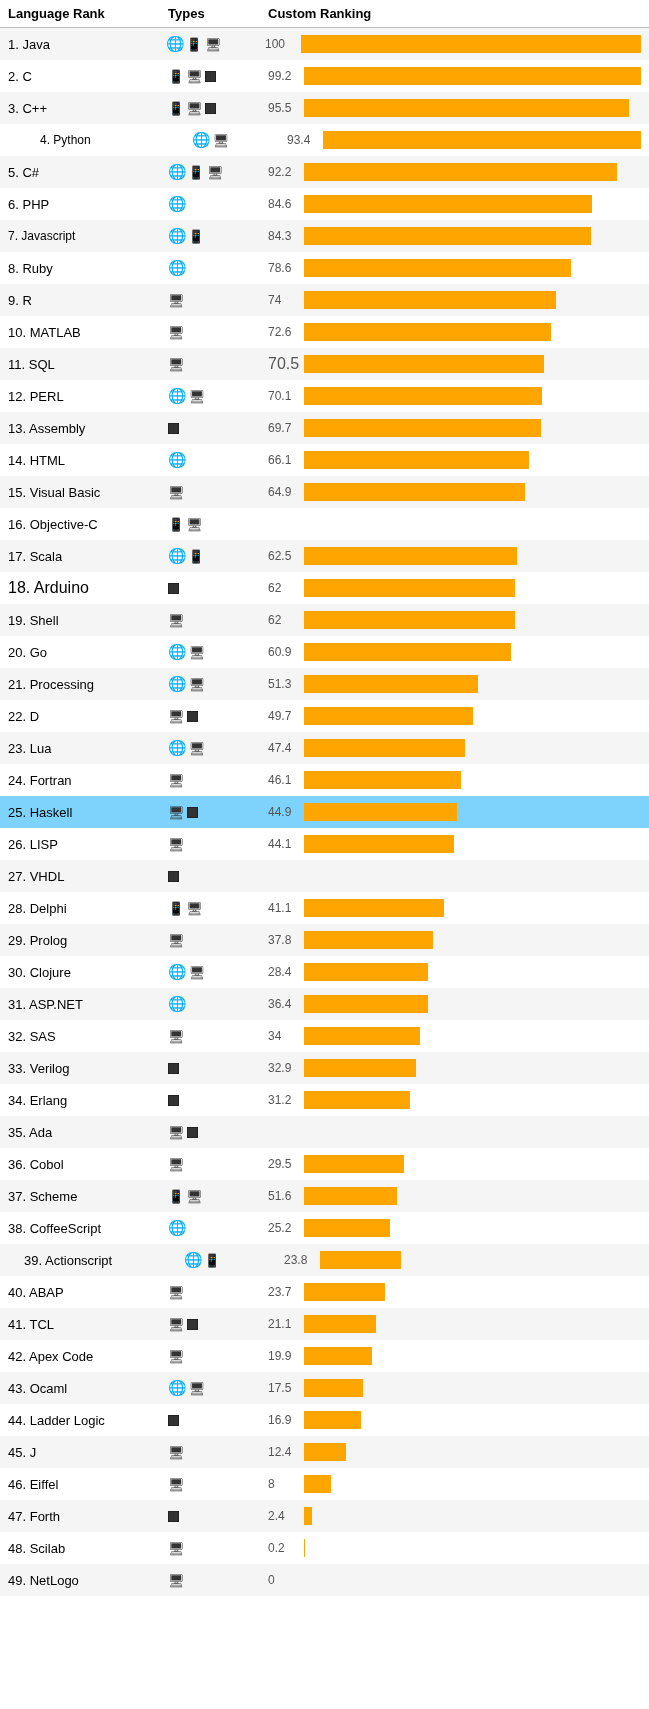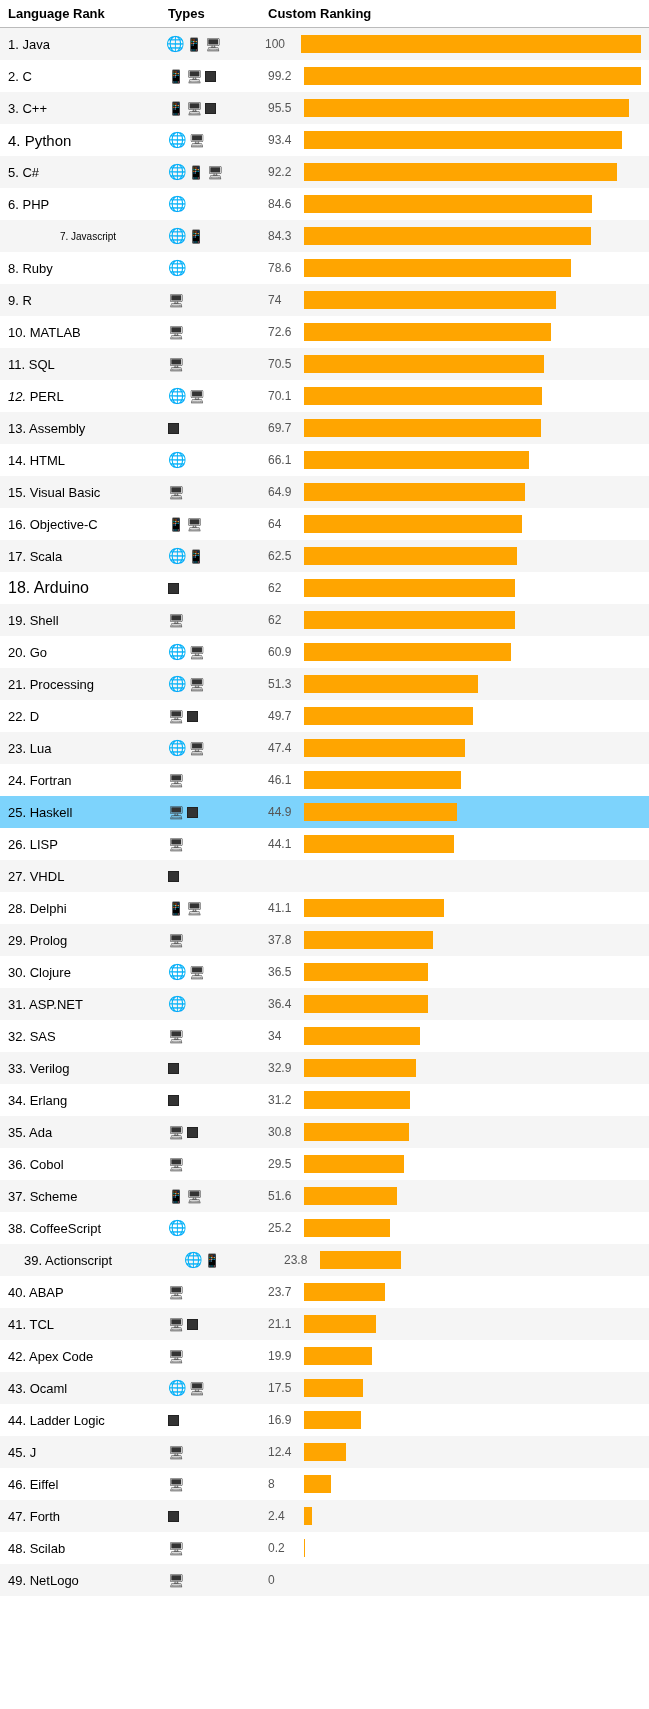--- a/index.html
+++ b/index.html
@@ -59,21 +59,21 @@
       <span title="Mobile" style="font-size:13px;">📱</span> 
         <span title="Desktop" style="font-size:13px; color:#333;">🖥</span> 
         <span title="Embedded" style="display:inline-block;width:11px;height:11px;background:#333;border:1px solid #222;vertical-align:middle;"></span>
     </div>
     <div style="flex:1; display:flex; align-items:center; gap:4px;">
       <span style="font-size:12px; color:#555; min-width:32px;">95.5</span>
       <div style="height:18px; width:325px; background:#FFA500; display:inline-block;"></div>
     </div>
   </div>
     <div style="display: flex; align-items: center; padding: 3px 8px; min-height: 32px; background: rgb(255, 255, 255);">
-    <div style="width:160px; font-size:15px; white-space:nowrap;">
+    <div style="width:160px; font-size:12px; white-space:nowrap;margin-left:32px;">
       <span style="font-weight:normal;">4.</span>
       <span> Python</span>
     </div>
     <div style="width:100px; display:flex; align-items:center; gap:2px; flex-wrap:nowrap;">
       <span title="Web" style="font-size:15px;">🌐</span> 
         <span title="Desktop" style="font-size:13px; color:#333;">🖥</span>
     </div>
     <div style="flex:1; display:flex; align-items:center; gap:4px;">
       <span style="font-size:12px; color:#555; min-width:32px;">93.4</span>
       <div style="height:18px; width:318px; background:#FFA500; display:inline-block;"></div>
@@ -101,21 +101,21 @@
     </div>
     <div style="width:100px; display:flex; align-items:center; gap:2px; flex-wrap:nowrap;">
       <span title="Web" style="font-size:15px;">🌐</span>
     </div>
     <div style="flex:1; display:flex; align-items:center; gap:4px;">
       <span style="font-size:12px; color:#555; min-width:32px;">84.6</span>
       <div style="height:18px; width:288px; background:#FFA500; display:inline-block;"></div>
     </div>
   </div>
     <div style="display: flex; align-items: center; padding: 3px 8px; min-height: 32px; background: rgb(245, 245, 245);">
-    <div style="width:160px; font-size:10px; white-space:nowrap;text-align:center;">
+    <div style="width:160px; font-size:12px; white-space:nowrap;">
       <span style="font-weight:normal;">7.</span>
       <span> Javascript</span>
     </div>
     <div style="width:100px; display:flex; align-items:center; gap:2px; flex-wrap:nowrap;">
       <span title="Web" style="font-size:15px;">🌐</span> 
         <span title="Mobile" style="font-size:13px;">📱</span>
     </div>
     <div style="flex:1; display:flex; align-items:center; gap:4px;">
       <span style="font-size:12px; color:#555; min-width:32px;">84.3</span>
       <div style="height:18px; width:287px; background:#FFA500; display:inline-block;"></div>
@@ -162,27 +162,27 @@
   </div>
     <div style="display: flex; align-items: center; padding: 3px 8px; min-height: 32px; background: rgb(245, 245, 245);">
     <div style="width:160px; font-size:13px; white-space:nowrap;">
       <span style="font-weight:normal;">11.</span>
       <span> SQL</span>
     </div>
     <div style="width:100px; display:flex; align-items:center; gap:2px; flex-wrap:nowrap;">
       <span title="Desktop" style="font-size:13px; color:#333;">🖥</span>
     </div>
     <div style="flex:1; display:flex; align-items:center; gap:4px;">
-      <span style="font-size:12px; color:#555; min-width:32px;">70.5</span>
+      <span style="font-size:16px; color:#555; min-width:32px;">70.5</span>
       <div style="height:18px; width:240px; background:#FFA500; display:inline-block;"></div>
     </div>
   </div>
     <div style="display: flex; align-items: center; padding: 3px 8px; min-height: 32px; background: rgb(255, 255, 255);">
     <div style="width:160px; font-size:13px; white-space:nowrap;">
-      <span style="font-weight:normal;font-style:italic;">12.</span>
+      <span style="font-weight:normal;">12.</span>
       <span> PERL</span>
     </div>
     <div style="width:100px; display:flex; align-items:center; gap:2px; flex-wrap:nowrap;">
       <span title="Web" style="font-size:15px;">🌐</span> 
         <span title="Desktop" style="font-size:13px; color:#333;">🖥</span>
     </div>
     <div style="flex:1; display:flex; align-items:center; gap:4px;">
       <span style="font-size:12px; color:#555; min-width:32px;">70.1</span>
       <div style="height:18px; width:238px; background:#FFA500; display:inline-block;"></div>
     </div>
@@ -227,24 +227,20 @@
     </div>
   </div>
     <div style="display: flex; align-items: center; padding: 3px 8px; min-height: 32px; background: rgb(255, 255, 255);">
     <div style="width:160px; font-size:13px; white-space:nowrap;">
       <span style="font-weight:normal;">16.</span>
       <span> Objective-C</span>
     </div>
     <div style="width:100px; display:flex; align-items:center; gap:2px; flex-wrap:nowrap;">
       <span title="Mobile" style="font-size:13px;">📱</span> 
         <span title="Desktop" style="font-size:13px; color:#333;">🖥</span>
-    </div>
-    <div style="flex:1; display:flex; align-items:center; gap:4px;">
-      <span style="font-size:12px; color:#555; min-width:32px;">64</span>
-      <div style="height:18px; width:218px; background:#FFA500; display:inline-block;"></div>
     </div>
   </div>
     <div style="display: flex; align-items: center; padding: 3px 8px; min-height: 32px; background: rgb(245, 245, 245);">
     <div style="width:160px; font-size:13px; white-space:nowrap;">
       <span style="font-weight:normal;">17.</span>
       <span> Scala</span>
     </div>
     <div style="width:100px; display:flex; align-items:center; gap:2px; flex-wrap:nowrap;">
       <span title="Web" style="font-size:15px;">🌐</span> 
         <span title="Mobile" style="font-size:13px;">📱</span>
@@ -415,21 +411,21 @@
     <div style="display: flex; align-items: center; padding: 3px 8px; min-height: 32px; background: rgb(255, 255, 255);">
     <div style="width:160px; font-size:13px; white-space:nowrap;">
       <span style="font-weight:normal;">30.</span>
       <span> Clojure</span>
     </div>
     <div style="width:100px; display:flex; align-items:center; gap:2px; flex-wrap:nowrap;">
       <span title="Web" style="font-size:15px;">🌐</span> 
         <span title="Desktop" style="font-size:13px; color:#333;">🖥</span>
     </div>
     <div style="flex:1; display:flex; align-items:center; gap:4px;">
-      <span style="font-size:12px; color:#555; min-width:32px;">36.5</span>
+      <span style="font-size:12px; color:#555; min-width:32px;">28.4</span>
       <div style="height:18px; width:124px; background:#FFA500; display:inline-block;"></div>
     </div>
   </div>
     <div style="display: flex; align-items: center; padding: 3px 8px; min-height: 32px; background: rgb(245, 245, 245);">
     <div style="width:160px; font-size:13px; white-space:nowrap;">
       <span style="font-weight:normal;">31.</span>
       <span> ASP.NET</span>
     </div>
     <div style="width:100px; display:flex; align-items:center; gap:2px; flex-wrap:nowrap;">
       <span title="Web" style="font-size:15px;">🌐</span>
@@ -480,24 +476,20 @@
   </div>
     <div style="display: flex; align-items: center; padding: 3px 8px; min-height: 32px; background: rgb(245, 245, 245);">
     <div style="width:160px; font-size:13px; white-space:nowrap;">
       <span style="font-weight:normal;">35.</span>
       <span> Ada</span>
     </div>
     <div style="width:100px; display:flex; align-items:center; gap:2px; flex-wrap:nowrap;">
       <span title="Desktop" style="font-size:13px; color:#333;">🖥</span> 
         <span title="Embedded" style="display:inline-block;width:11px;height:11px;background:#333;border:1px solid #222;vertical-align:middle;"></span>
     </div>
-    <div style="flex:1; display:flex; align-items:center; gap:4px;">
-      <span style="font-size:12px; color:#555; min-width:32px;">30.8</span>
-      <div style="height:18px; width:105px; background:#FFA500; display:inline-block;"></div>
-    </div>
   </div>
     <div style="display: flex; align-items: center; padding: 3px 8px; min-height: 32px; background: rgb(255, 255, 255);">
     <div style="width:160px; font-size:13px; white-space:nowrap;">
       <span style="font-weight:normal;">36.</span>
       <span> Cobol</span>
     </div>
     <div style="width:100px; display:flex; align-items:center; gap:2px; flex-wrap:nowrap;">
       <span title="Desktop" style="font-size:13px; color:#333;">🖥</span>
     </div>
     <div style="flex:1; display:flex; align-items:center; gap:4px;">

